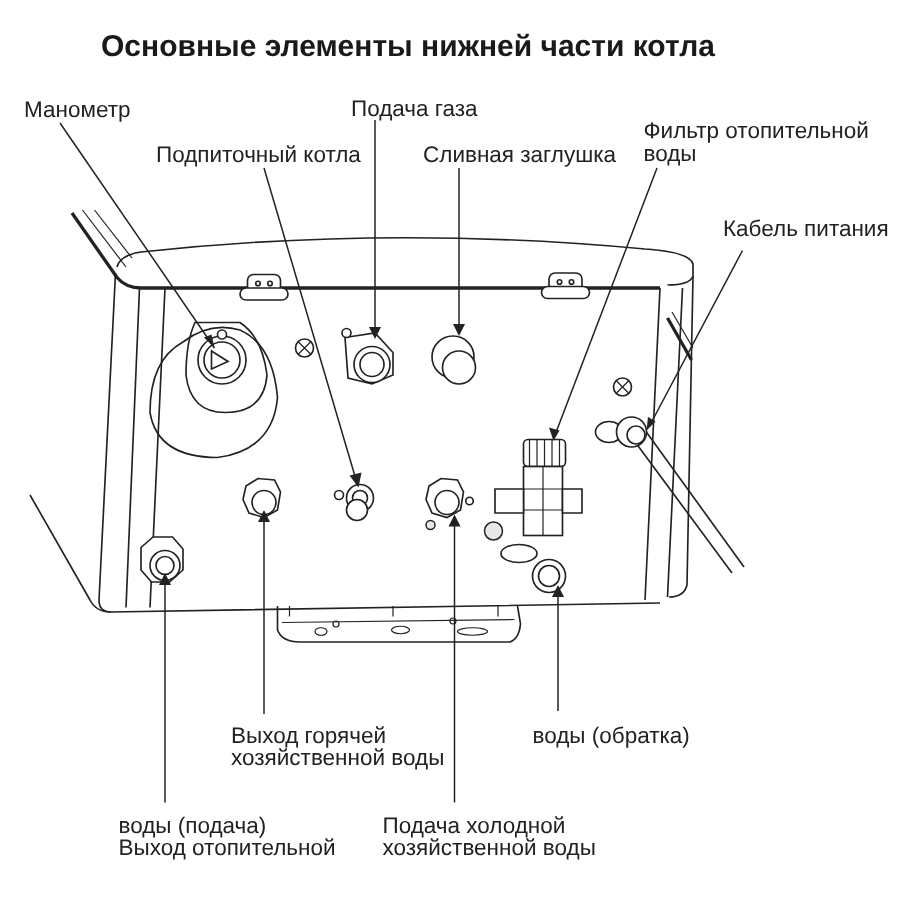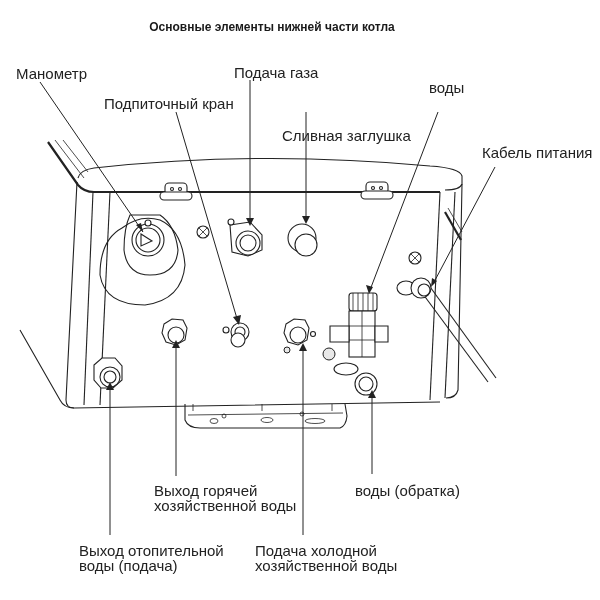--- a/index.html
+++ b/index.html
@@ -1,19 +1,19 @@
 <!DOCTYPE html>
 <html><head>
   <meta charset="utf-8">
   <style>
     html, body { margin: 0; padding: 0; background: #ffffff; }
     body { width: 600px; height: 600px; position: relative; overflow: hidden;
            font-family: "Liberation Sans", sans-serif; color: #1a1a1a; }
     .title { position: absolute; left: 0; top: 20px; width: 544px; text-align: center;
-             font-size: 12px; font-weight: bold; color: #1a1a1a; }
+             font-size: 20px; font-weight: bold; color: #1a1a1a; }
     .label { position: absolute; font-size: 15px; line-height: 15px; color: #222; white-space: nowrap; }
     svg.drawing { position: absolute; left: 0; top: 0; }
     .ln { stroke: #222; fill: none; stroke-width: 1.1; }
     .lnt { stroke: #222; fill: none; stroke-width: 0.8; }
     .thick { stroke: #222; fill: none; stroke-width: 2.2; }
     .fillw { fill: #fff; stroke: #222; stroke-width: 1.1; }
     .fillg { fill: #e8e8e8; stroke: #222; stroke-width: 1; }
     .lead { stroke: #222; stroke-width: 1; fill: none; }
     .arrow { fill: #222; }
   </style>
@@ -166,34 +166,35 @@
     <polygon class="arrow" points="372,390 368,398 376,398"></polygon>
     <line class="lead" x1="110" y1="535" x2="110" y2="384"></line>
     <polygon class="arrow" points="110,382 106,390 114,390"></polygon>
     <line class="lead" x1="303" y1="535" x2="303" y2="345"></line>
     <polygon class="arrow" points="303,343 299,351 307,351"></polygon>
   </g>
 </svg>
 
 <div class="label" style="left:16px; top:66px;">Манометр</div>
 <div class="label" style="left:234px; top:65px;">Подача газа</div>
-<div class="label" style="left:104px; top:96px;">Подпиточный кран</div>
-<div class="label" style="left:282px; top:96px;margin-top:32px;">Сливная заглушка</div>
+<div class="label" style="left:104px; top:96px;">Подпиточный котла</div>
+<div class="label" style="left:282px; top:96px;">Сливная заглушка</div>
 <div class="label" style="left:429px; top:80px;">
+  <div>Фильтр отопительной</div>
   <div>воды</div>
 </div>
 <div class="label" style="left:482px; top:145px;">Кабель питания</div>
 
 <div class="label" style="left:154px; top:483px;">
   <div>Выход горячей</div>
   <div>хозяйственной воды</div>
 </div>
 <div class="label" style="left:355px; top:483px;">
   <div>воды (обратка)</div>
 </div>
 <div class="label" style="left:79px; top:543px;">
+  <div>воды (подача)</div>
   <div>Выход отопительной</div>
-  <div>воды (подача)</div>
 </div>
 <div class="label" style="left:255px; top:543px;">
   <div>Подача холодной</div>
   <div>хозяйственной воды</div>
 </div>
 
 </body></html>

